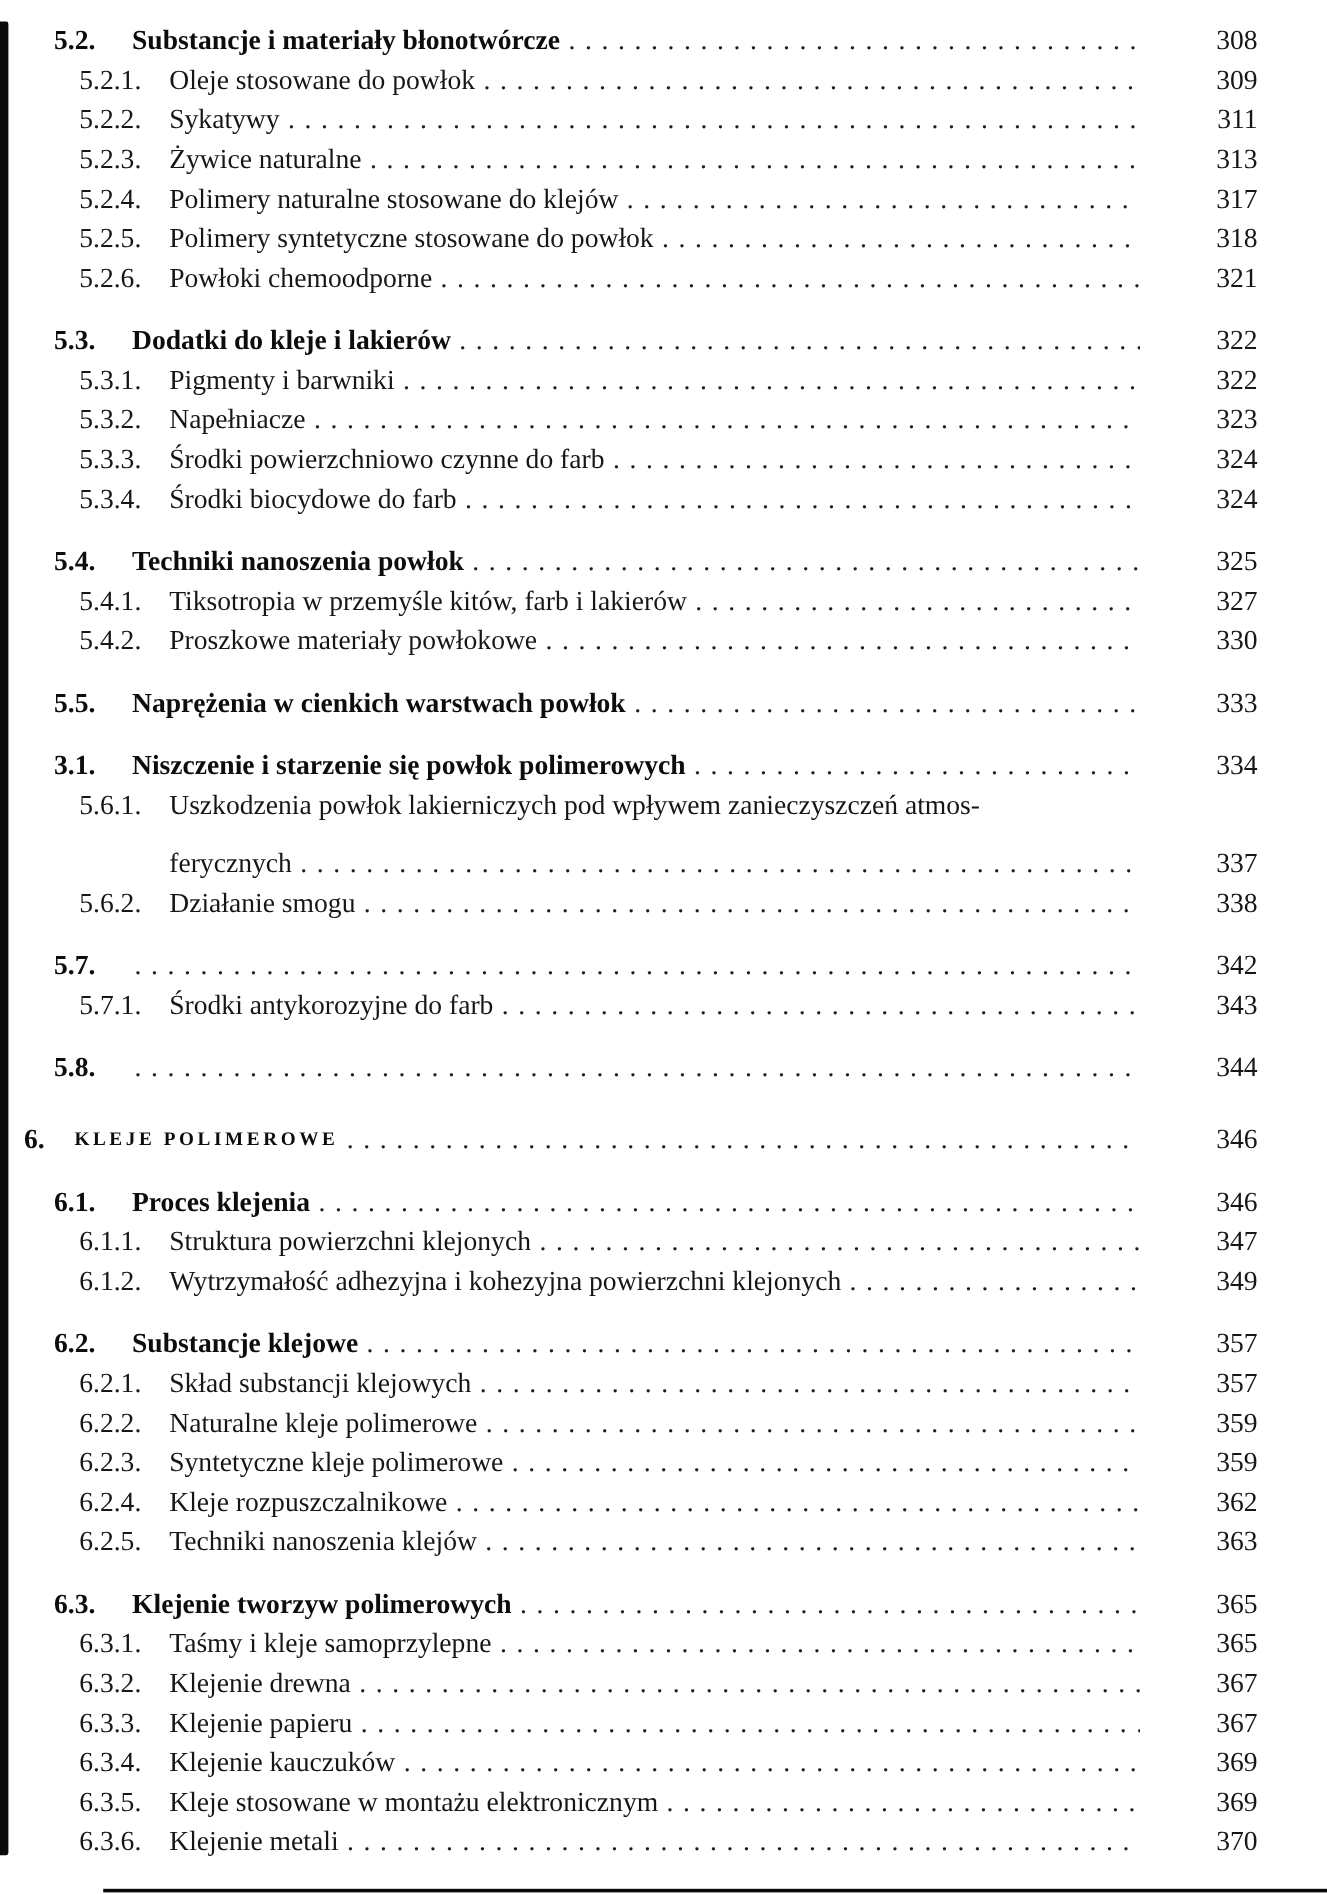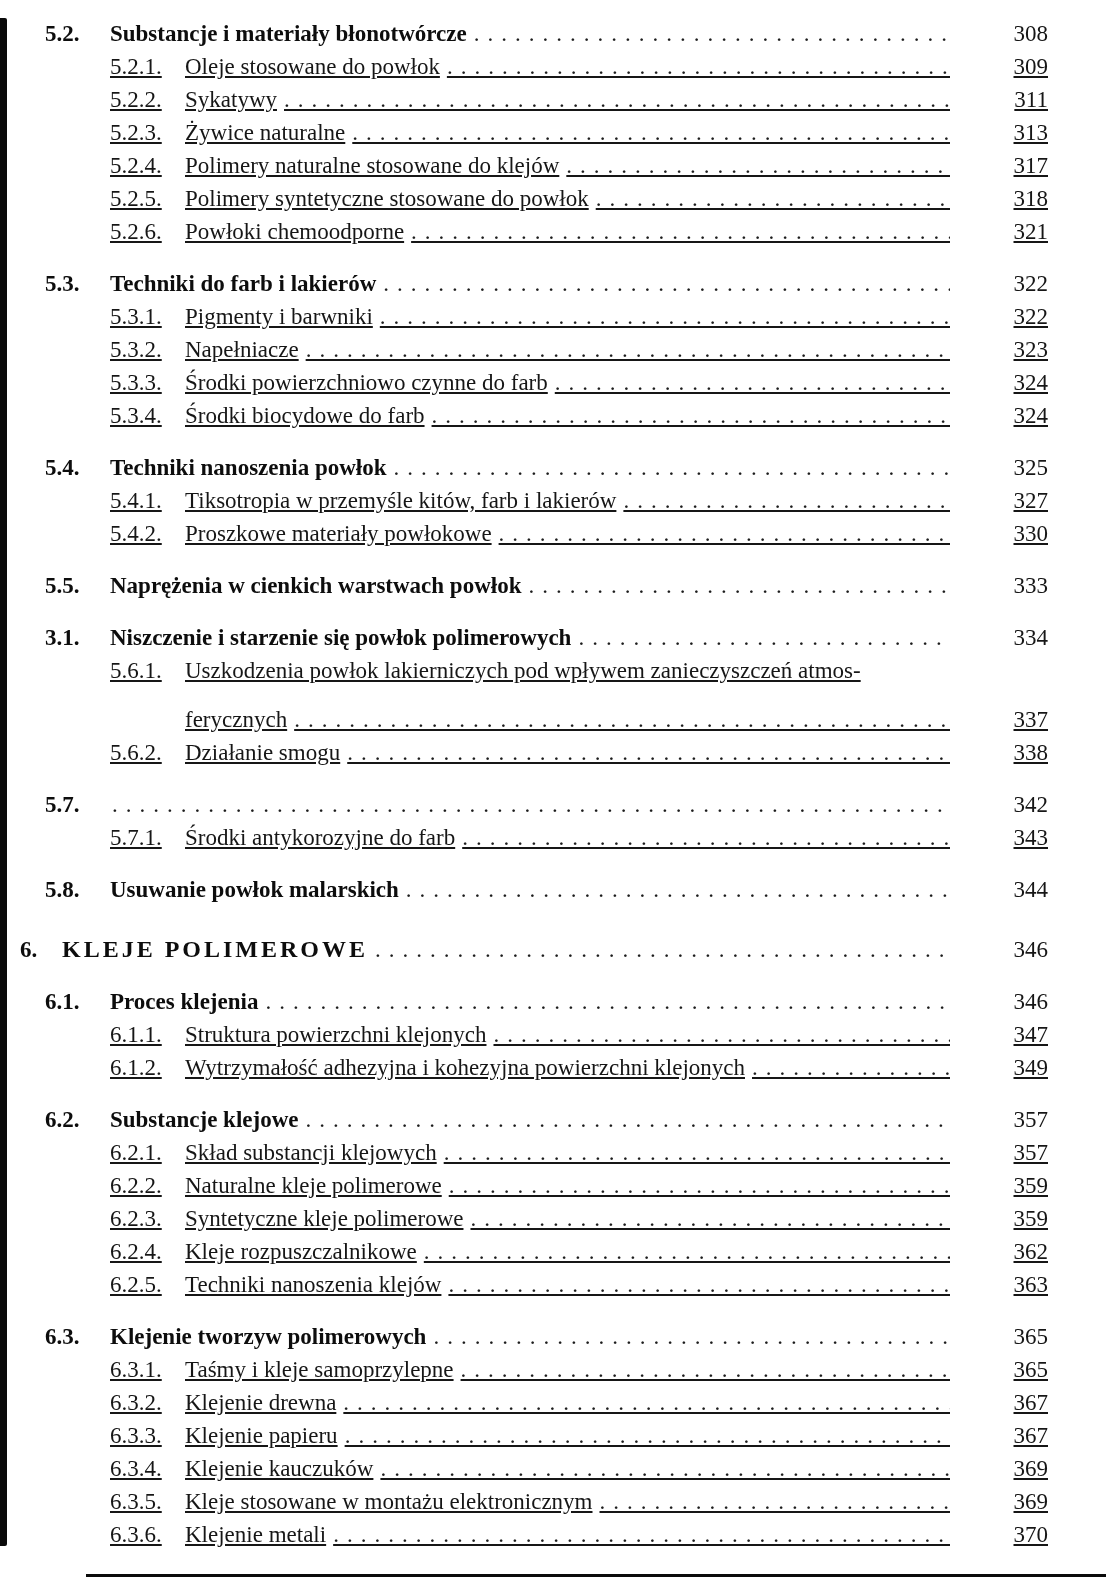--- a/index.html
+++ b/index.html
@@ -57,24 +57,24 @@
     width: 78px;
     padding-left: 20px;
     text-align: right;
     font-weight: normal;
   }
   
   .lv0 { padding-left: 20px;  margin-top: 27px; }
   .lv0 .num { width: 42px; }
   .lv1 { padding-left: 45px;  margin-top: 19px; }
   .lv1 .num { width: 65px; }
-  .lv2 { padding-left: 110px; text-decoration: underline; }
+  .lv2 { padding-left: 66px; }
   .lv2 .num { width: 75px; }
   .hdr .num, .hdr .title { font-weight: bold; color: #0d0d0d; }
-  .lv0 .title { letter-spacing: 3px; font-size: 24px; }
+  .lv0 .title { letter-spacing: 3px; font-size: 16px; }
   .num.blank { visibility: hidden; }
 </style>
 </head>
 <body>
 
 <div class="scan-gutter"></div>
 <div class="scan-bottom"></div>
 
 <div class="page">
   <div>
@@ -115,21 +115,21 @@
     <span class="pg">318</span>
   </div>
       <div class="row lv2">
     <span class="num">5.2.6.</span>
     <span class="title">Powłoki chemoodporne</span>
     <span class="dots">..........................................................................................................................................................................</span>
     <span class="pg">321</span>
   </div>
       <div class="row lv1 hdr">
     <span class="num">5.3.</span>
-    <span class="title">Techniki do farb i lakierów</span>
+    <span class="title">Dodatki do kleje i lakierów</span>
     <span class="dots">..........................................................................................................................................................................</span>
     <span class="pg">322</span>
   </div>
       <div class="row lv2">
     <span class="num">5.3.1.</span>
     <span class="title">Pigmenty i barwniki</span>
     <span class="dots">..........................................................................................................................................................................</span>
     <span class="pg">322</span>
   </div>
       <div class="row lv2">
@@ -203,21 +203,20 @@
     <span class="pg">342</span>
   </div>
       <div class="row lv2">
     <span class="num">5.7.1.</span>
     <span class="title">Środki antykorozyjne do farb</span>
     <span class="dots">..........................................................................................................................................................................</span>
     <span class="pg">343</span>
   </div>
       <div class="row lv1 hdr">
     <span class="num">5.8.</span>
-    <span class="title">Usuwanie powłok malarskich</span>
     <span class="dots">..........................................................................................................................................................................</span>
     <span class="pg">344</span>
   </div>
       <div class="row lv0 hdr">
     <span class="num">6.</span>
     <span class="title">KLEJE POLIMEROWE</span>
     <span class="dots">..........................................................................................................................................................................</span>
     <span class="pg">346</span>
   </div>
       <div class="row lv1 hdr">

